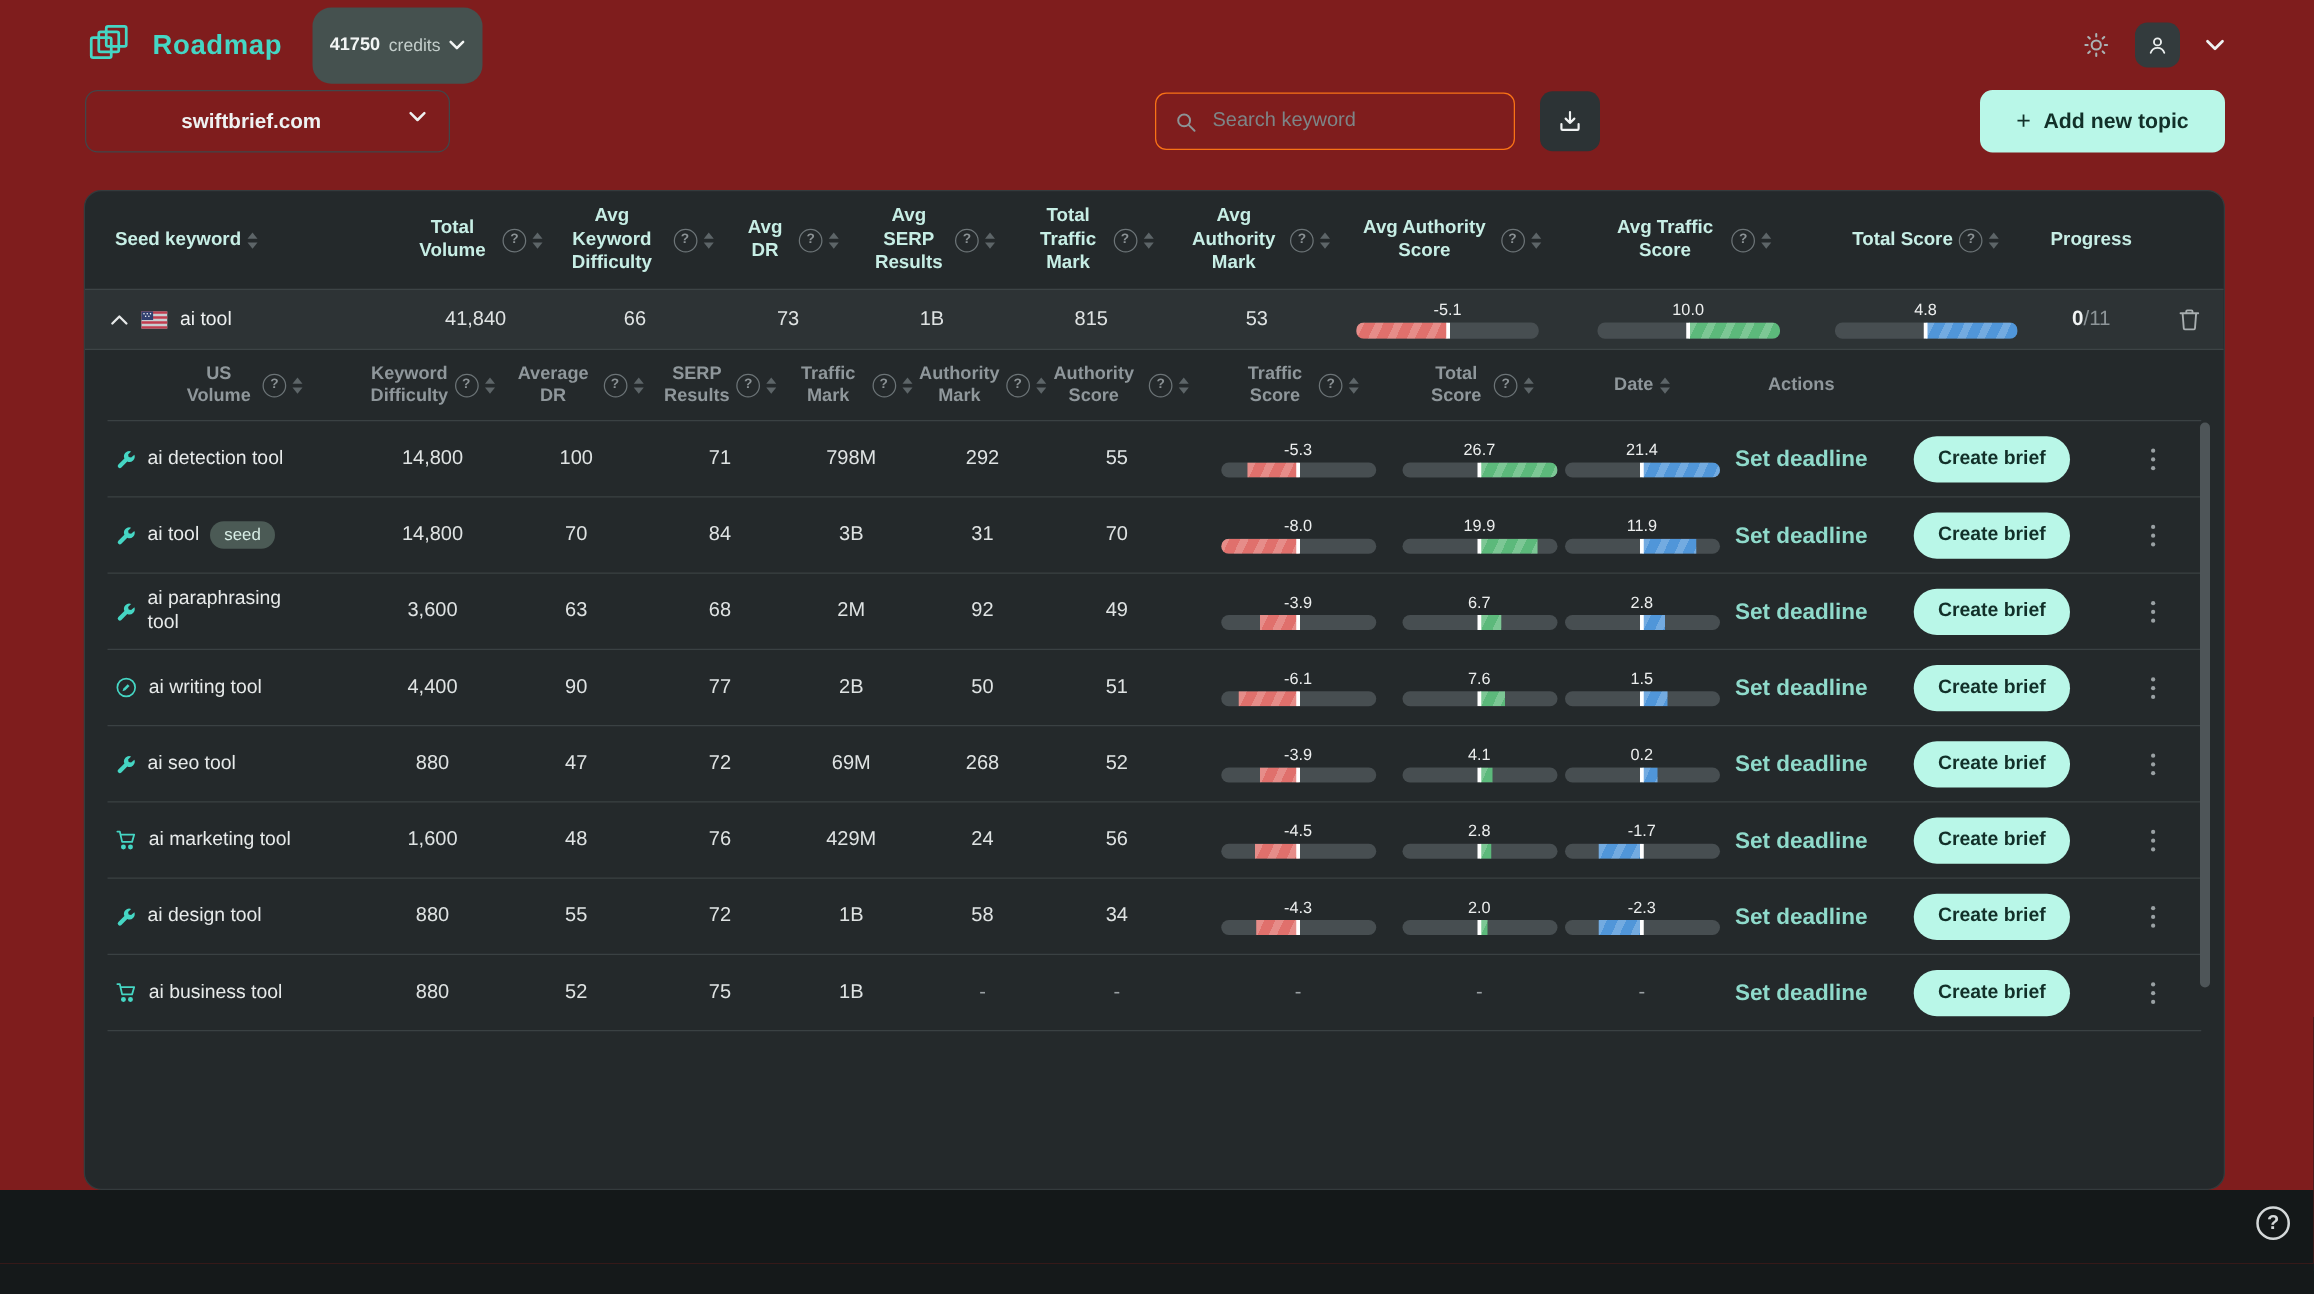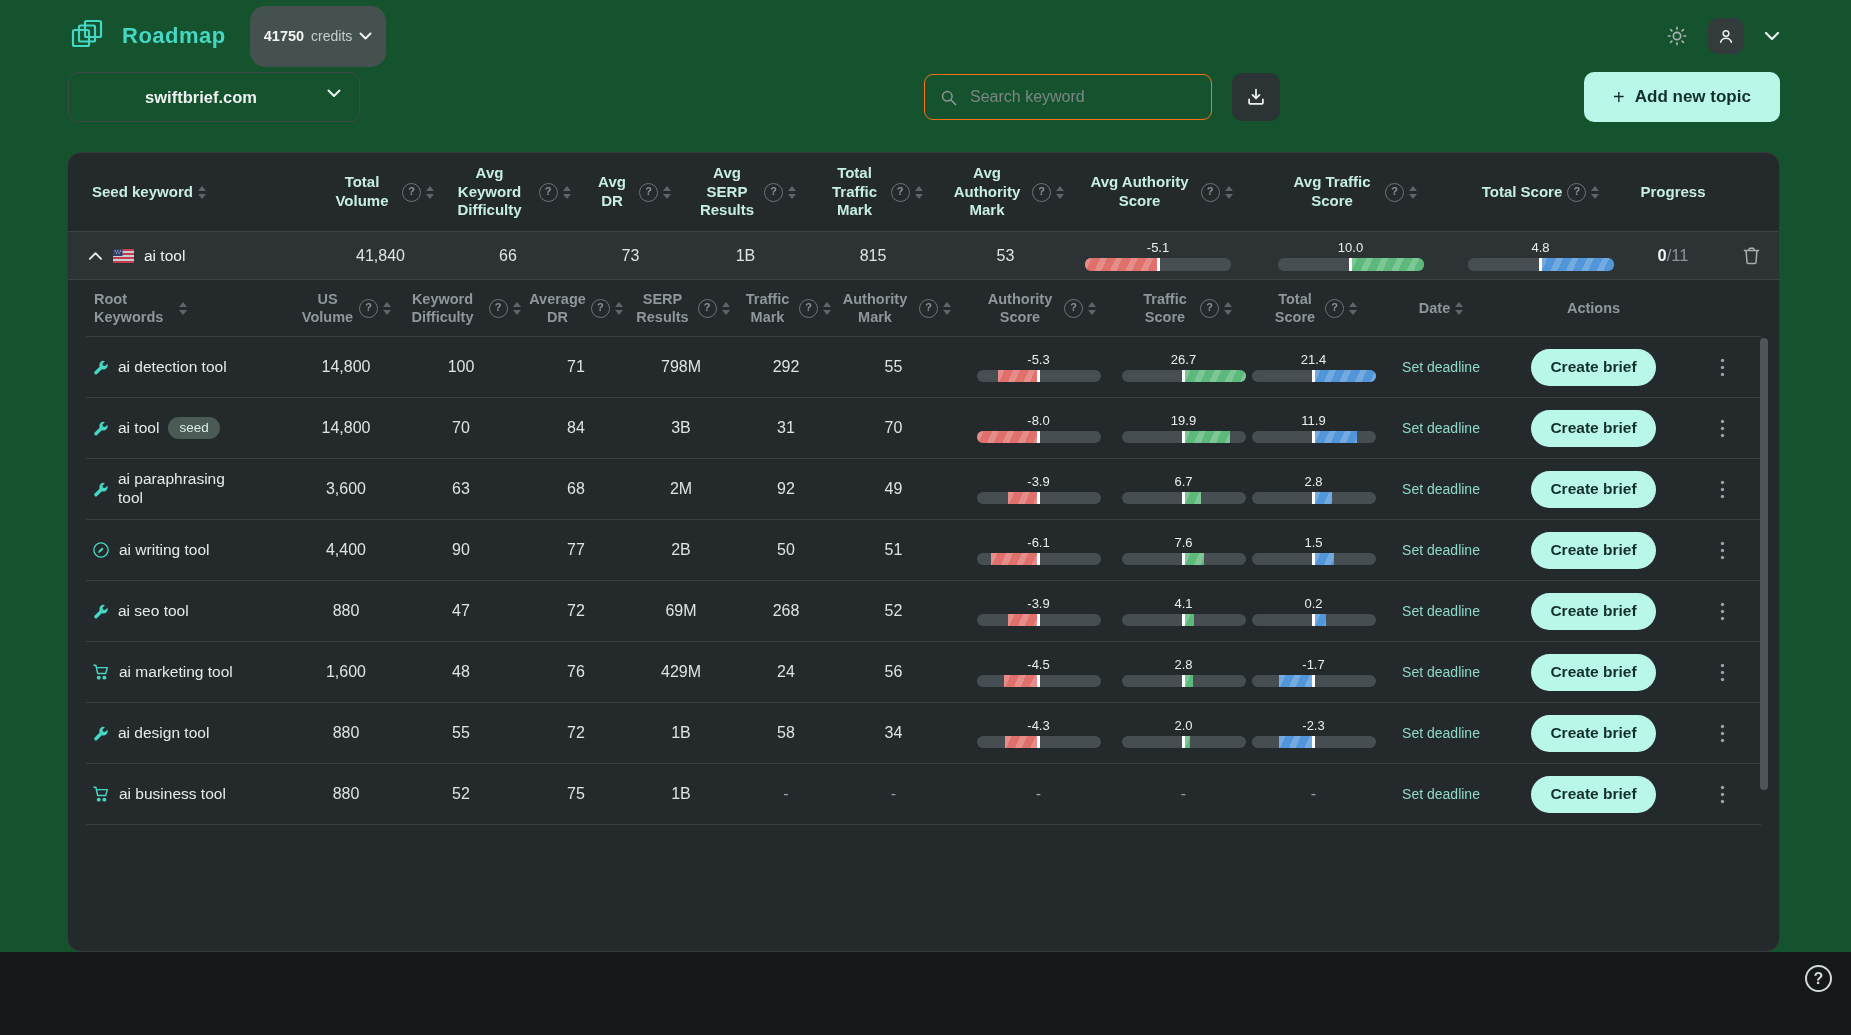--- a/index.html
+++ b/index.html
@@ -1,16 +1,16 @@
 <!DOCTYPE html>
 <html><head>
 <meta charset="utf-8">
 <style>
   html,body{margin:0;padding:0;background:#15191a;}
-  .page{position:relative;width:1851px;height:1011px;background:#14532d;overflow:hidden;
+  .page{position:relative;width:1851px;height:1011px;background:#7f1d1d;overflow:hidden;
         font-family:"Liberation Sans",sans-serif;color:#dfe3e3;}
 
   
   .topbar{position:absolute;left:68px;right:71px;top:12px;height:48px;display:flex;align-items:center;}
   .logo{display:flex;align-items:center;margin-right:16px;}
   .app-title{font-size:22px;font-weight:700;letter-spacing:.5px;color:var(--accent);margin-right:24px;}
   .credits-pill{display:flex;align-items:center;gap:7px;background:#45514f;border-radius:15px;
                 height:29px;padding:16px 14px;cursor:pointer;}
   .credits-pill .val{color:#f2f5f4;font-size:14.5px;font-weight:700;}
   .credits-pill .lbl{color:#c4cfcc;font-size:14px;}
@@ -62,21 +62,21 @@
               height:56px;align-items:center;color:#8f979b;font-size:14.5px;font-weight:700;line-height:1.25;}
   .sh-cell{display:flex;align-items:center;justify-content:center;gap:5px;text-align:center;}
   .sh-cell.left{justify-content:flex-start;padding-left:8px;text-align:left;}
   .rows .krow{display:grid;grid-template-columns:215px 90px 140px 90px 120px 90px 125px 165px 125px 135px 120px 185px 72px;
               height:60px;align-items:center;border-top:1px solid #3a4143;font-size:16px;}
   .rows .krow:last-child{border-bottom:1px solid #3a4143;}
   .kname{display:flex;align-items:center;gap:9px;padding-left:6px;color:#e7eaea;font-size:15.5px;line-height:1.2;}
   .kname .nm{max-width:130px;}
   .seed-badge{background:#4b5a55;color:#d8eee6;font-size:13.5px;border-radius:12px;padding:3px 11px;}
   .date-cell{display:flex;justify-content:center;}
-  .date-link{color:var(--link);font-size:14px;cursor:pointer;}
+  .date-link{color:var(--link);font-size:18px;cursor:pointer;font-weight:bold;}
   .action-cell{display:flex;justify-content:center;}
   .brief-btn{background:var(--mint);color:var(--mint-text);border:none;border-radius:19px;height:37px;padding:0 19px;
              font-size:15.5px;font-weight:700;font-family:"Liberation Sans",sans-serif;cursor:pointer;}
   .kebab-cell{display:flex;justify-content:center;cursor:pointer;}
   .dash{color:#9aa1a4;}
 
   
   .score{display:flex;flex-direction:column;align-items:center;gap:3px;}
   .score .slabel{font-size:13px;color:#eceeee;}
   .track{position:relative;width:124px;height:12px;border-radius:6px;background:var(--track);overflow:hidden;}
@@ -315,27 +315,20 @@
       </div>
       <div class="trash-cell">
         <svg width="19" height="20" viewBox="0 0 22 24" fill="none" stroke="#a8aeb0" stroke-width="1.8" stroke-linecap="round" stroke-linejoin="round">
           <path d="M2.5 5.5h17M8 5.5V3.8a1 1 0 0 1 1-1h4a1 1 0 0 1 1 1v1.7M4.5 5.5l1.1 14.2a1.5 1.5 0 0 0 1.5 1.3h7.8a1.5 1.5 0 0 0 1.5-1.3l1.1-14.2"></path>
         </svg>
       </div>
     </div>
 
     <div class="subpanel">
       <div class="sub-header" id="sub-header">
-          <div class="sh-cell left">
-            <span style="max-width: 80px;">Root Keywords</span>
-            <span class="sort">
-              <i class="up"></i>
-              <i class="dn"></i>
-            </span>
-          </div>
           <div class="sh-cell">
             <span style="max-width: 60px;">US Volume</span>
             <span class="hq">?</span>
             <span class="sort">
               <i class="up"></i>
               <i class="dn"></i>
             </span>
           </div>
           <div class="sh-cell">
             <span style="max-width: 82px;">Keyword Difficulty</span>

